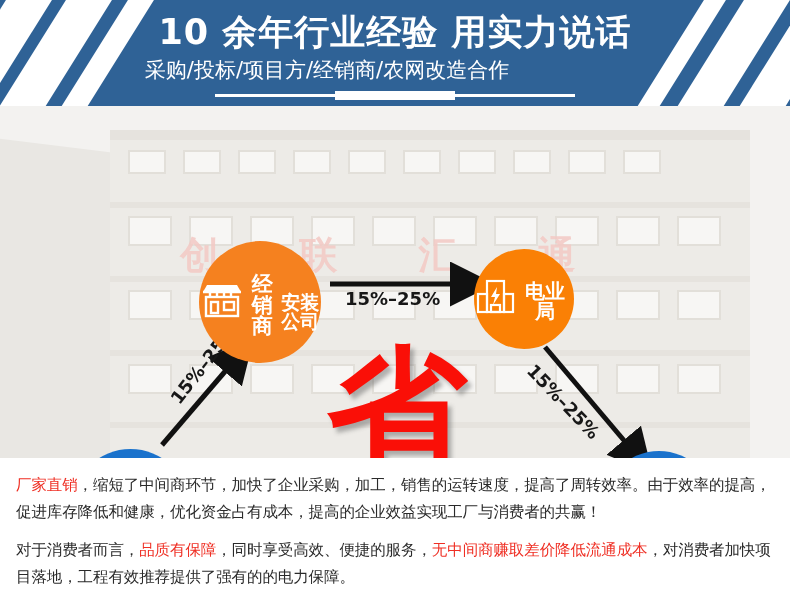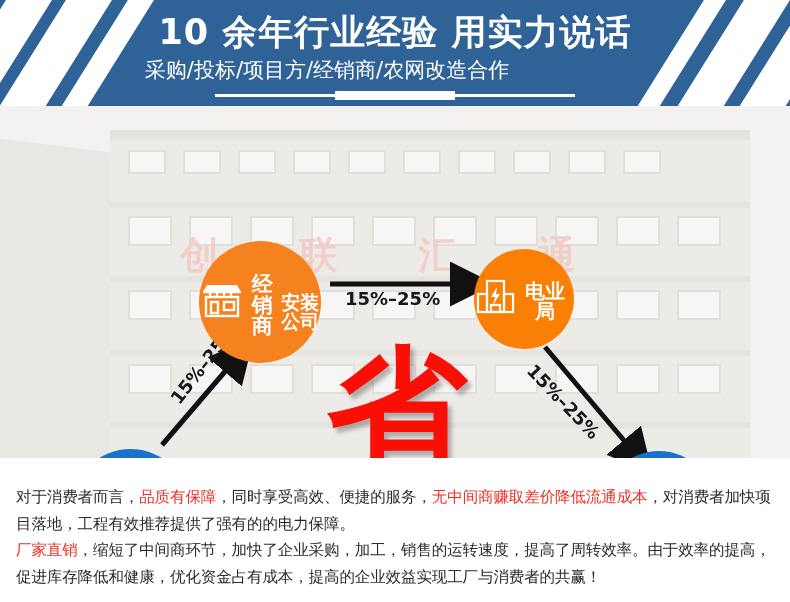--- a/index.html
+++ b/index.html
@@ -259,21 +259,21 @@
     </div>
 
     <div class="node node-consumer">
       
       
     </div>
 
   </div>
 
   <div class="footer">
+    <p class="para">
+      <span class="hi">厂家直销</span><span>，缩短了中间商环节，加快了企业采购，加工，销售的运转速度，提高了周转效率。由于效率的提高，促进库存降低和健康，优化资金占有成本，提高的企业效益实现工厂与消费者的共赢！</span>
+    </p>
     <p class="para second">
       <span>对于消费者而言，</span><span class="hi">品质有保障</span><span>，同时享受高效、便捷的服务，</span><span class="hi">无中间商赚取差价降低流通成本</span><span>，对消费者加快项目落地，工程有效推荐提供了强有的的电力保障。</span>
     </p>
-    <p class="para">
-      <span class="hi">厂家直销</span><span>，缩短了中间商环节，加快了企业采购，加工，销售的运转速度，提高了周转效率。由于效率的提高，促进库存降低和健康，优化资金占有成本，提高的企业效益实现工厂与消费者的共赢！</span>
-    </p>
   </div>
 
 </div>
 
 </body></html>

